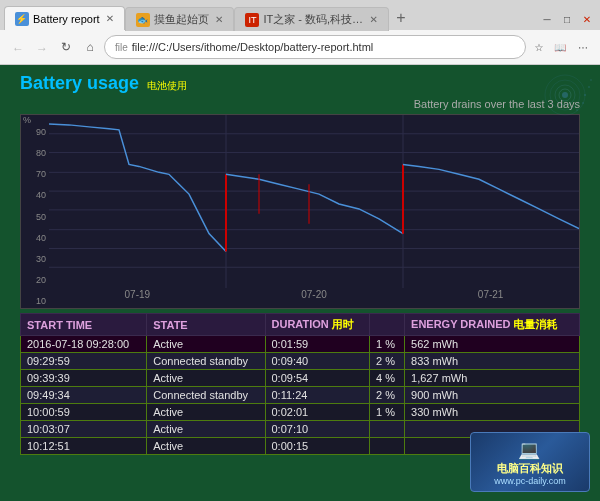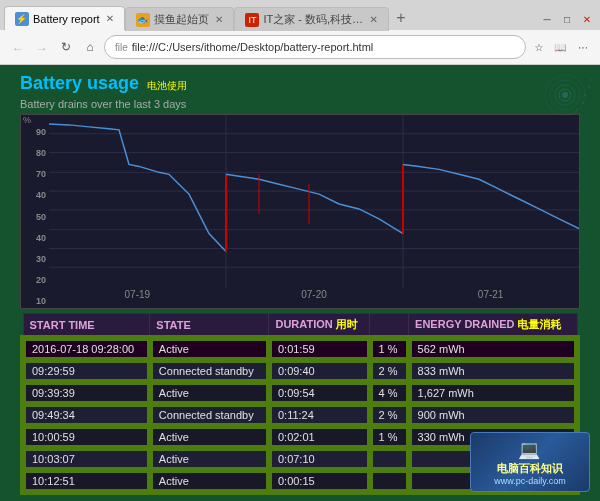--- a/index.html
+++ b/index.html
@@ -166,20 +166,21 @@
 
     .battery-usage-zh {
       color: #ffff00;
       font-size: 10px;
     }
 
     .report-subtitle {
       padding: 0 20px 4px 20px;
       color: #aaa;
       font-size: 11px;
+      text-align: right;
     }
 
     
     .chart-area {
       position: relative;
       margin: 0 20px;
       height: 195px;
       background: #1a1a2e;
       border: 1px solid #444;
     }
@@ -194,21 +195,20 @@
       flex-direction: column;
       justify-content: space-between;
       padding: 2px 0;
     }
 
     .y-label {
       color: #888;
       font-size: 9px;
       text-align: right;
       padding-right: 3px;
-      font-weight: bold;
     }
 
     .y-axis-title {
       position: absolute;
       left: 2px;
       top: 0;
       color: #888;
       font-size: 9px;
     }
 
@@ -259,21 +259,21 @@
       color: #dda0dd;
       padding: 3px 6px;
       text-align: left;
       font-weight: bold;
       border: 1px solid #3a2a4e;
       white-space: nowrap;
     }
 
     .data-table td {
       padding: 2px 6px;
-      border: 6px solid #4d7c0f;
+      border: 1px solid #4d7c0f;
       color: #e0e0e0;
       white-space: nowrap;
     }
 
     .data-table tr:nth-child(even) td {
       background: #1e1e35;
     }
 
     .data-table tr:nth-child(odd) td {
       background: #181828;

